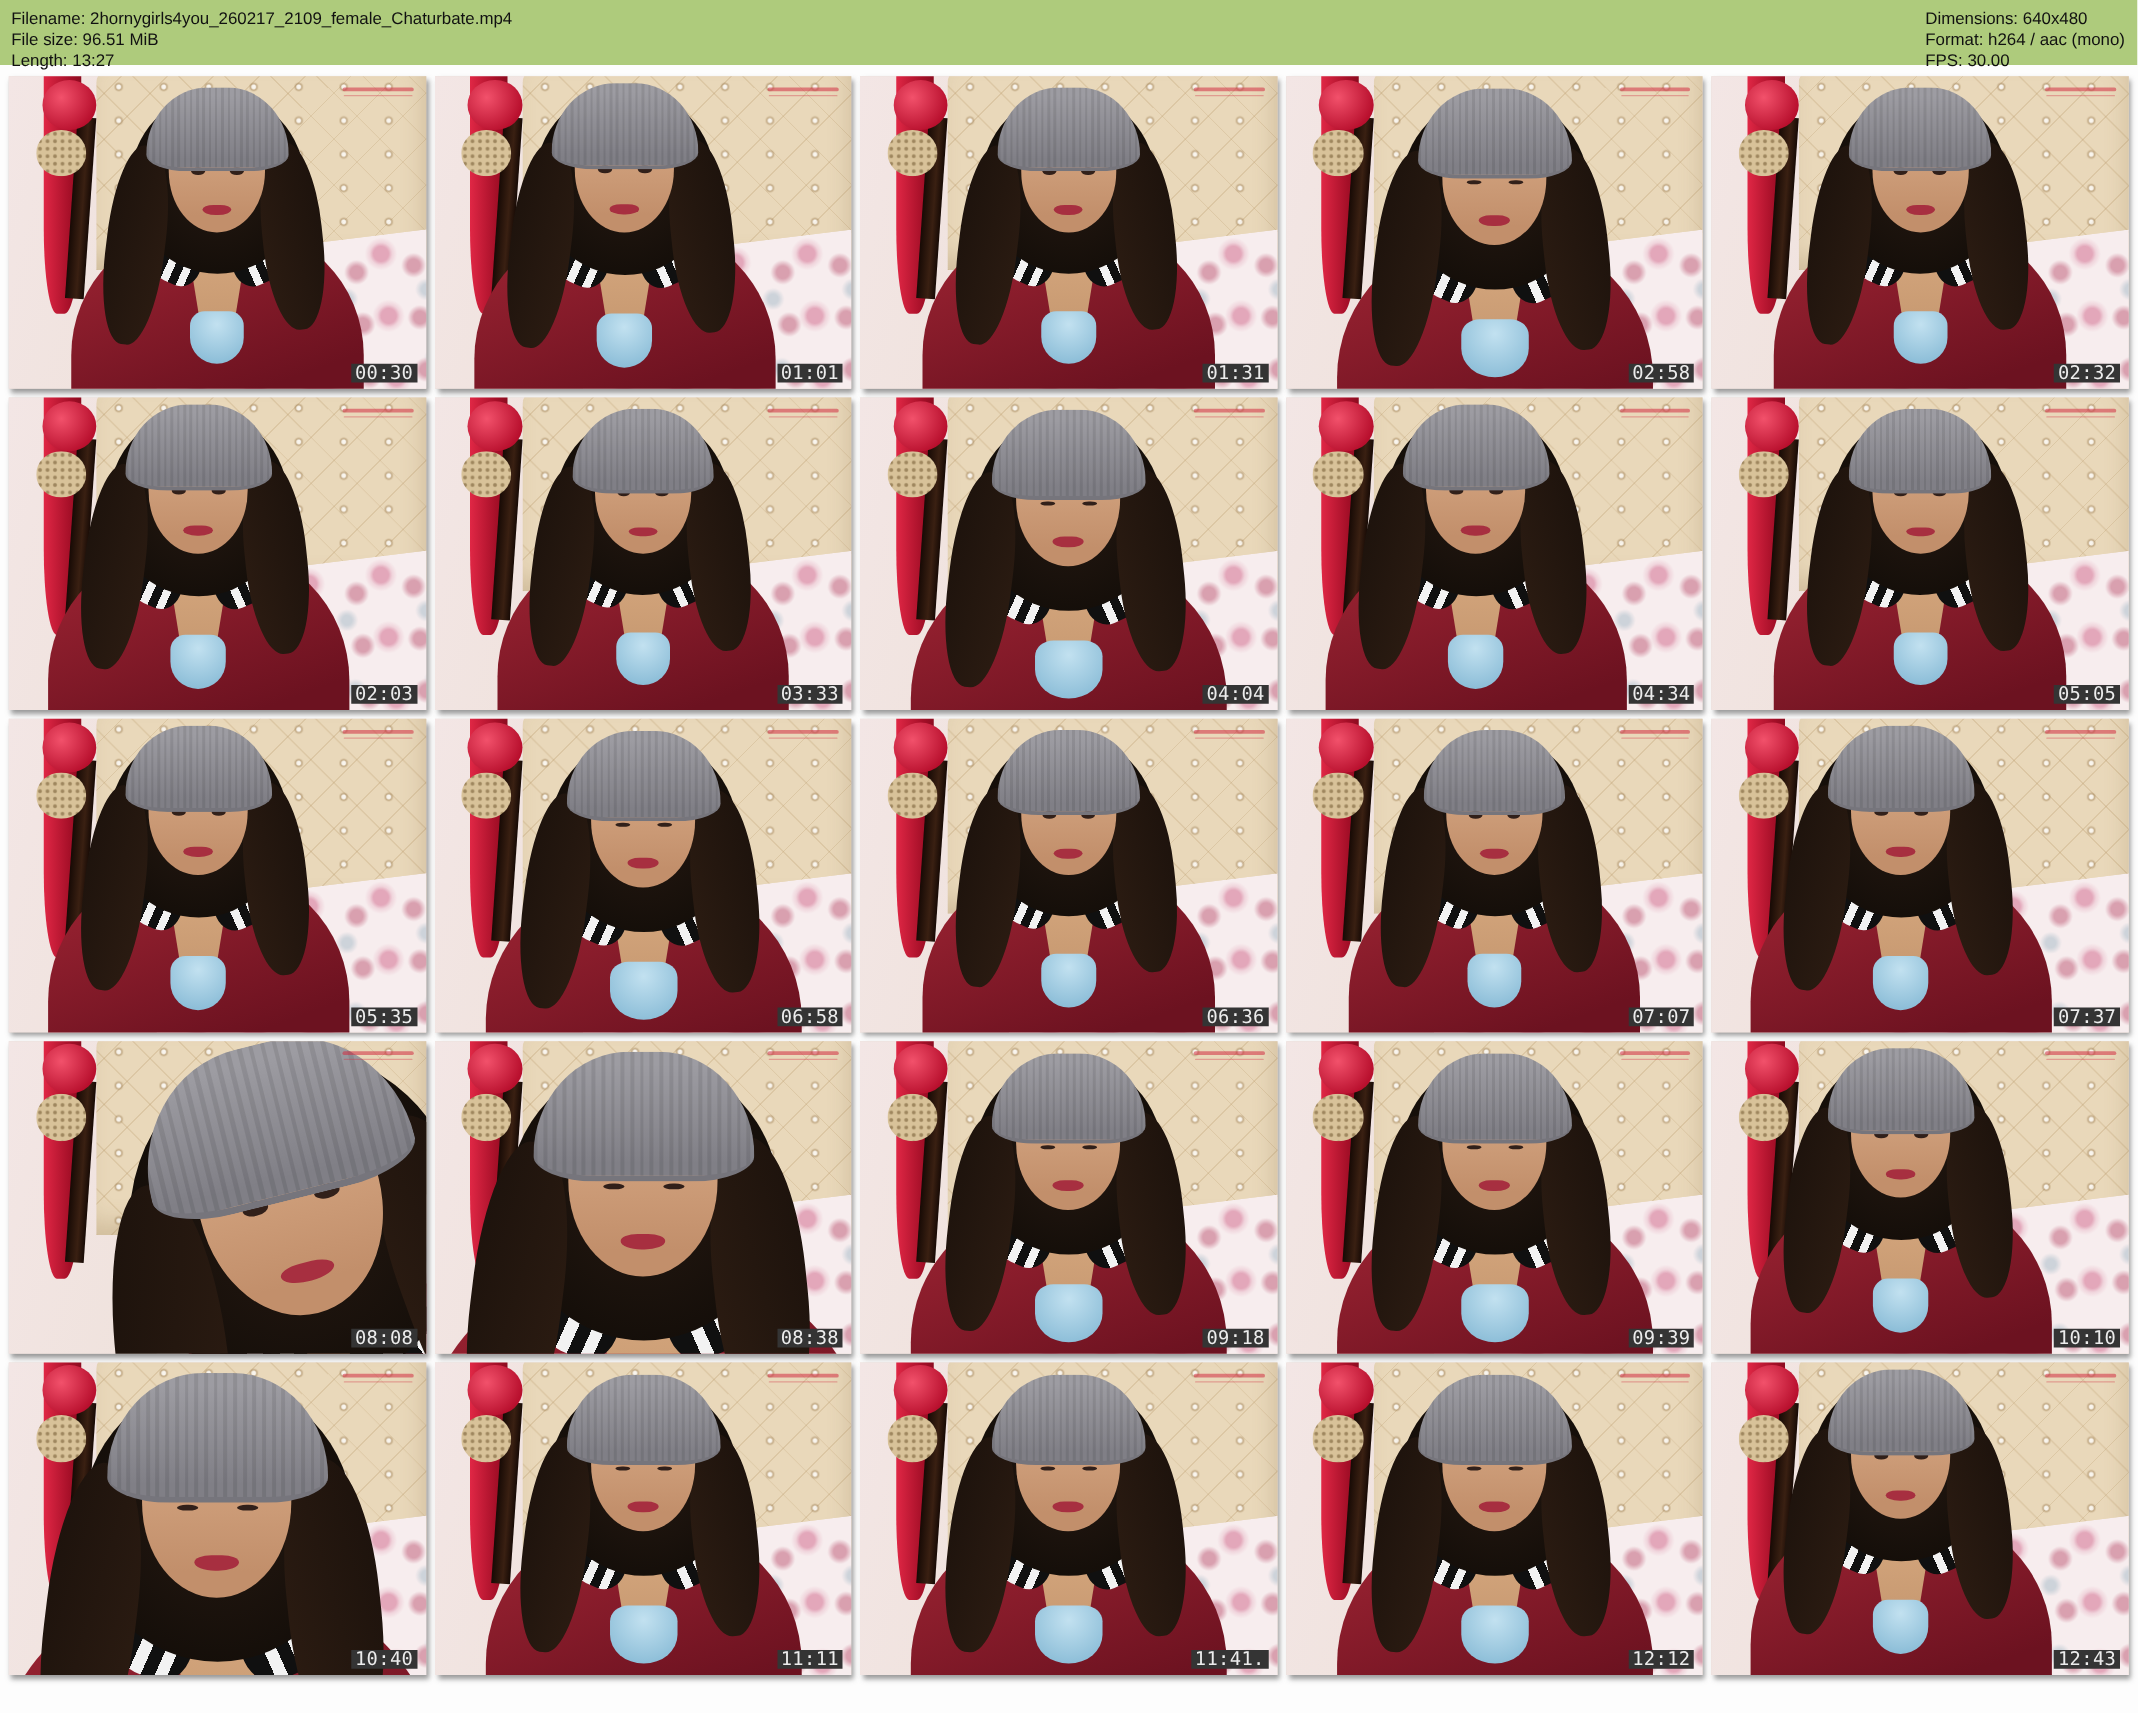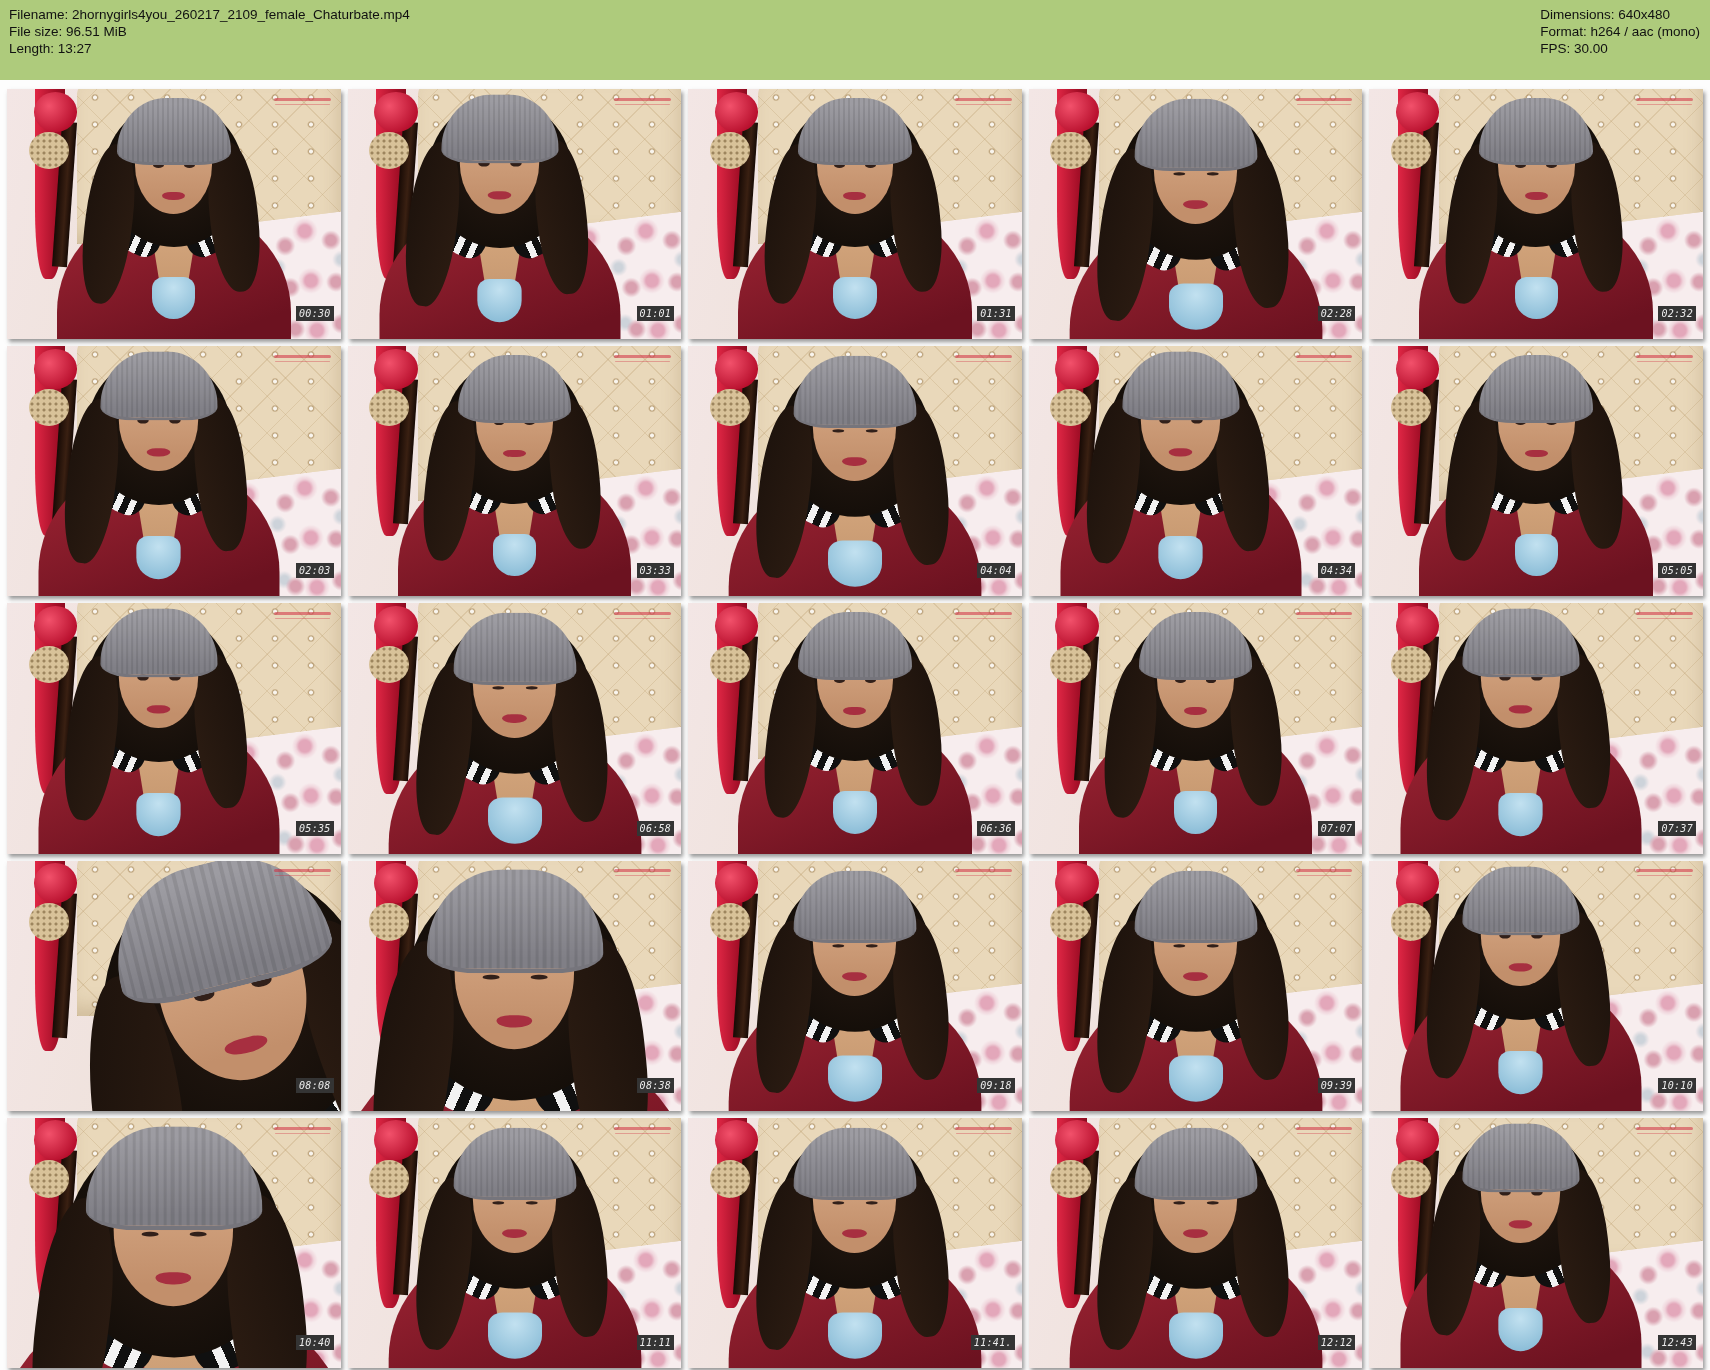--- a/index.html
+++ b/index.html
@@ -6,21 +6,21 @@
   html, body { margin: 0; padding: 0; }
   body {
     width: 1710px; height: 1370px;
     background: #fdfdfd;
     font-family: "Liberation Sans", sans-serif;
     overflow: hidden;
   }
 
   
   .infobar {
-    width: 100%; height: 80px;
+    width: 100%; height: 52px;
     background: var(--header-bg, #aecb7c);
     color: var(--header-text, #111);
     display: flex; justify-content: space-between;
     padding: 6px 10px 4px 9px;
     font-size: 13.5px; line-height: 17px;
   }
   .infobar .right { text-align: left; }
 
   
   .grid {
@@ -113,24 +113,24 @@
     background: linear-gradient(#9d9ca2 10%, #807f86 90%);
     background-image: repeating-linear-gradient(90deg, rgba(0,0,0,.09) 0 2px, transparent 2px 5px),
       linear-gradient(#9d9ca2 10%, #807f86 90%);
     border-radius: 48% 48% 32% 32% / 88% 88% 22% 22%;
     border-bottom: 3px solid #76757c; }
 
   .wm { position: absolute; top: 3.5%; right: 3%; width: 17%; height: 3px;
     background: rgba(210,45,65,.55); border-radius: 2px;
     box-shadow: 0 5px 0 -1px rgba(210,45,65,.35); filter: blur(.4px); }
 
-  .ts { position: absolute; right: 7px; bottom: 18px;
+  .ts { position: absolute; right: 7px; bottom: 5px;
     background: var(--ts-bg, #343434); color: var(--ts-text, #ececec);
     font-family: "DejaVu Sans Mono", monospace;
-    font-size: 10px; line-height: 15px; padding: 0 3px; letter-spacing: .3px; font-style: italic; }
+    font-size: 15px; line-height: 15px; padding: 0 3px; letter-spacing: .3px; }
 
   
   .v1 .figure { transform: translateX(-4.5%) scale(1.03); }
   .v2 .figure { transform: translateY(4%) scale(1.08); }
   .v2 .eye { height: 3.5%; top: 48%; }
   .v2 .bra { width: 15%; left: 42.5%; top: 72%; }
   .v3 .figure { transform: scale(1.55) translateY(11%); transform-origin: 50% 35%; }
   .v3 .eye { height: 3.5%; top: 48%; }
   .v4 .figure { transform: scale(1.9) translate(11%, 15%) rotate(-14deg); transform-origin: 50% 40%; }
 </style>
@@ -266,21 +266,21 @@
           <div class="brow l"></div>
           <div class="brow r"></div>
           <div class="eye l"></div>
           <div class="eye r"></div>
           <div class="lips"></div>
         </div>
         <div class="beanie"></div>
       </div>
       <div class="wm"></div>
     </div>
-    <span class="ts">02:28</span>
+    <span class="ts">02:58</span>
   </figure>
     <figure class="thumb v0">
     <div class="scene">
       <div class="wall"></div>
       <div class="headboard"></div>
       <div class="bedding"></div>
       <div class="drape"></div>
       <div class="post"></div>
       <div class="balloon"></div>
       <div class="ball"></div>

